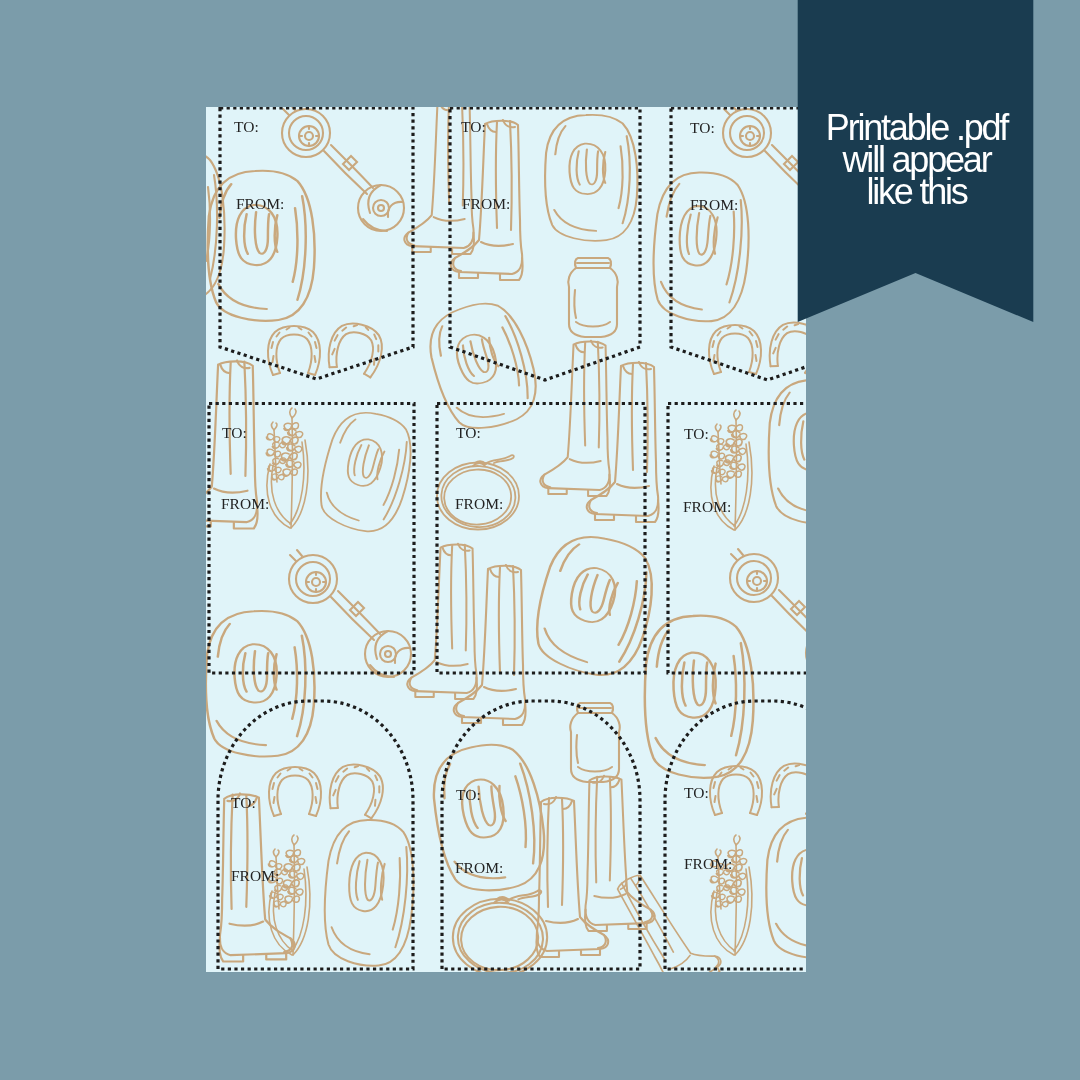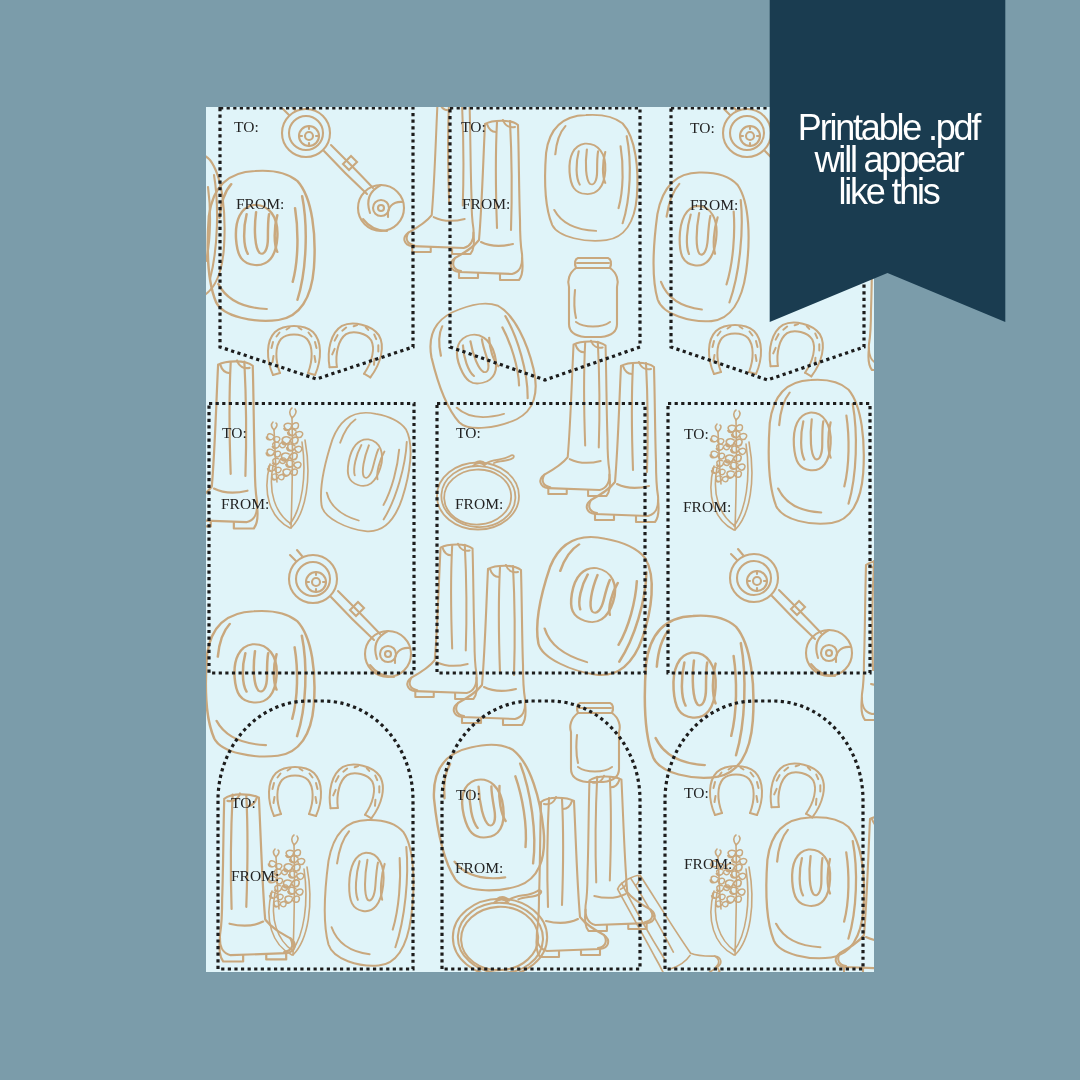--- a/index.html
+++ b/index.html
@@ -1,19 +1,19 @@
 <!DOCTYPE html>
 <html><head>
 <meta charset="utf-8">
 <style>
   html,body{margin:0;padding:0}
   body{width:1080px;height:1080px;background:#7b9caa;position:relative;overflow:hidden;
        font-family:"Liberation Sans",sans-serif}
-  .page{position:absolute;left:206px;top:107px;width:668px;height:865px;background:#e0f4f9;overflow:hidden}
-  .ribbon{position:absolute;left:766px;top:0;width:240px;height:324px}
+  .page{position:absolute;left:206px;top:107px;width:600px;height:865px;background:#e0f4f9;overflow:hidden}
+  .ribbon{position:absolute;left:794px;top:0;width:240px;height:324px}
 </style>
 </head>
 <body>
 <div class="page">
 <svg width="668" height="865" viewBox="206 107 668 865">
 <defs>
   <g id="hat" fill="none" stroke="#c9a87e" stroke-width="2.1" stroke-linecap="round">
     <path d="M -6,-75 C -30,-74 -42,-58 -45,-30 C -47,2 -46,36 -39,56 C -33,71 -6,77 14,74 C 32,71 42,52 44,22 C 46,-10 43,-48 30,-65 C 20,-75 6,-76 -6,-75 Z"></path>
     <path d="M -7,-41 C -18,-39 -23,-26 -22,-7 C -21,10 -17,18 -6,19 C 5,20 12,11 13,-9 C 14,-29 6,-42 -7,-41 Z"></path>
     <path d="M -13,-32 C -16,-18 -16,0 -12,8"></path>

